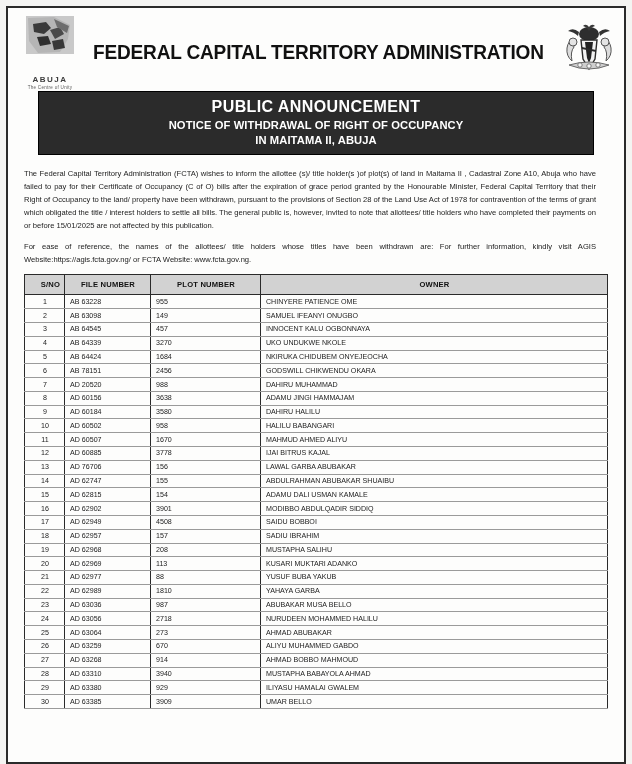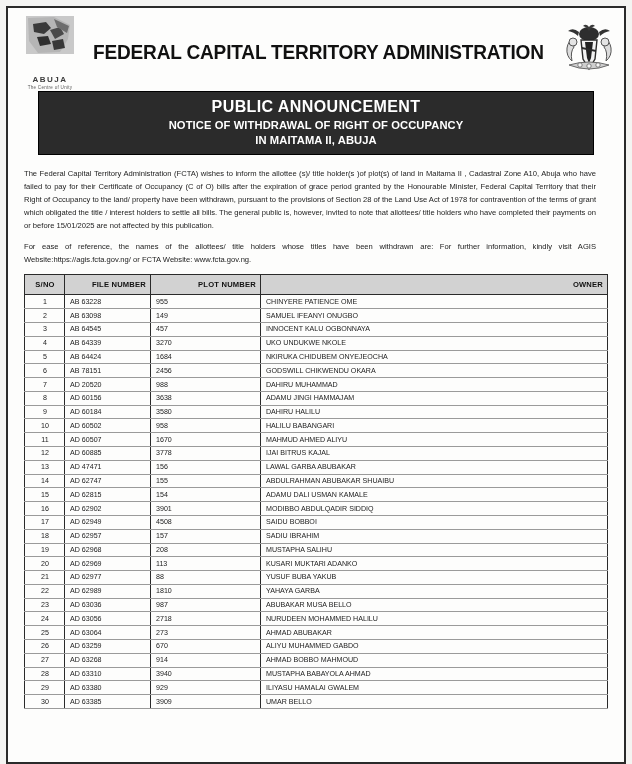--- a/index.html
+++ b/index.html
@@ -124,26 +124,26 @@
     width: 100%;
     border-collapse: collapse;
     table-layout: fixed;
     font-size: 7.1px;
   }
   table.listing th {
     background: #d2d2d2;
     color: #111;
     font-size: 7.6px;
     font-weight: bold;
-    text-align: right;
+    text-align: center;
     padding: 5px 4px 5px 5px;
     border: 1px solid #2a2a2a;
     letter-spacing: .2px;
   }
-  table.listing th.c-sno { text-align: center; }
+  table.listing th.c-sno { text-align: right; }
   table.listing td {
     border-left: 1px solid #2a2a2a;
     border-right: 1px solid #2a2a2a;
     border-top: 1px solid #9a9a9a;
     border-bottom: 1px solid #9a9a9a;
     padding: 2.4px 4px 2.4px 5px;
     color: #1b1b1b;
     white-space: nowrap;
     overflow: hidden;
   }
@@ -298,21 +298,21 @@
               <td>MAHMUD AHMED ALIYU</td>
             </tr>
             <tr>
               <td class="c-sno">12</td>
               <td>AD 60885</td>
               <td>3778</td>
               <td>IJAI BITRUS KAJAL</td>
             </tr>
             <tr>
               <td class="c-sno">13</td>
-              <td>AD 47471</td>
+              <td>AD 76706</td>
               <td>156</td>
               <td>LAWAL  GARBA ABUBAKAR</td>
             </tr>
             <tr>
               <td class="c-sno">14</td>
               <td>AD 62747</td>
               <td>155</td>
               <td>ABDULRAHMAN ABUBAKAR SHUAIBU</td>
             </tr>
             <tr>

